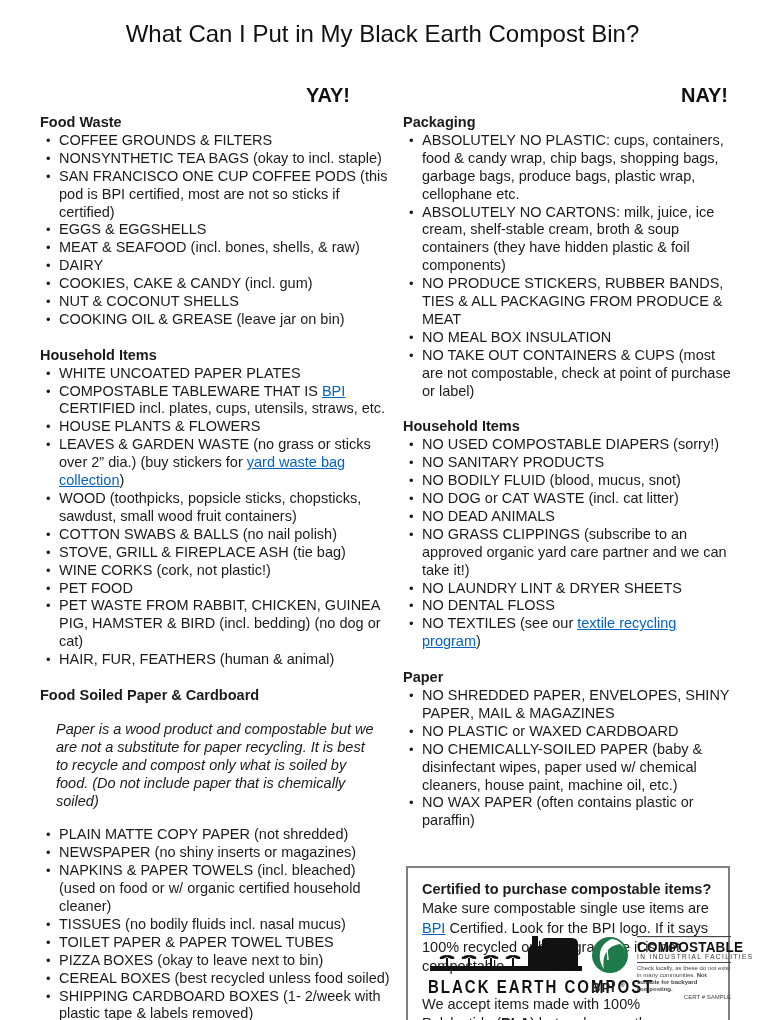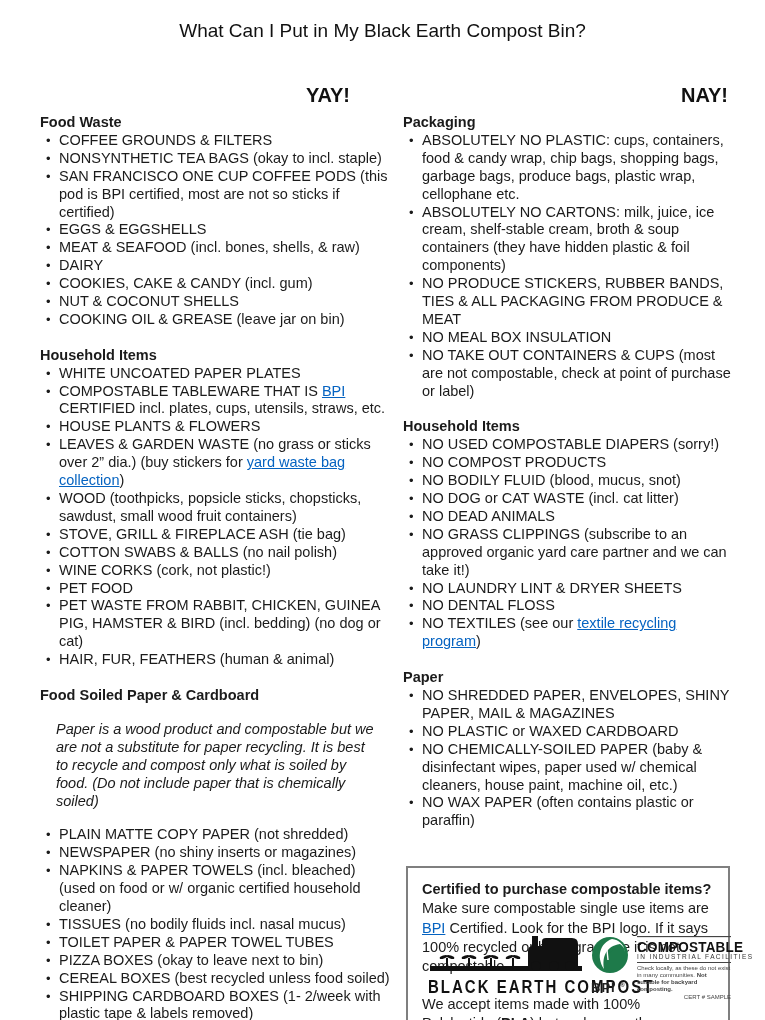--- a/index.html
+++ b/index.html
@@ -3,21 +3,21 @@
 <meta charset="utf-8">
 <style>
   html,body{margin:0;padding:0;background:#e8e8e8;}
   .page{
     position:relative;width:765px;height:1020px;background:#ffffff;
     margin:0 auto;font-family:"Liberation Sans",sans-serif;color:#1b1b1b;
     overflow:hidden;
   }
   .title{
     position:absolute;top:20px;left:0;width:765px;text-align:center;
-    font-size:19px;font-weight:400;color:#111;letter-spacing:0;
+    font-size:24px;font-weight:400;color:#111;letter-spacing:0;
   }
   .col-header{
     position:absolute;top:84px;font-size:20px;font-weight:700;color:#111;
     text-align:right;
   }
   .col-header.yay{left:40px;width:310px;}
   .col-header.nay{left:403px;width:325px;}
   .col{
     position:absolute;top:114px;font-size:14.5px;line-height:17.9px;
   }
@@ -86,22 +86,22 @@
           <div class="item">NUT &amp; COCONUT SHELLS</div>
           <div class="item">COOKING OIL &amp; GREASE (leave jar on bin)</div>
         </div>
         <div class="section">
           <div class="sec-heading">Household Items</div>
           <div class="item">WHITE UNCOATED PAPER PLATES</div>
           <div class="item">COMPOSTABLE TABLEWARE THAT IS <a class="lnk">BPI</a> CERTIFIED incl. plates, cups, utensils, straws, etc.</div>
           <div class="item">HOUSE PLANTS &amp; FLOWERS</div>
           <div class="item">LEAVES &amp; GARDEN WASTE (no grass or sticks over 2” dia.) (buy stickers for <a class="lnk">yard waste bag collection</a>)</div>
           <div class="item">WOOD (toothpicks, popsicle sticks, chopsticks, sawdust, small wood fruit containers)</div>
+          <div class="item">COTTON SWABS &amp; BALLS (no nail polish)</div>
           <div class="item">STOVE, GRILL &amp; FIREPLACE ASH (tie bag)</div>
-          <div class="item">COTTON SWABS &amp; BALLS (no nail polish)</div>
           <div class="item">WINE CORKS (cork, not plastic!)</div>
           <div class="item">PET FOOD</div>
           <div class="item">PET WASTE FROM RABBIT, CHICKEN, GUINEA PIG, HAMSTER &amp; BIRD (incl. bedding) (no dog or cat)</div>
           <div class="item">HAIR, FUR, FEATHERS (human &amp; animal)</div>
         </div>
         <div class="section">
           <div class="sec-heading">Food Soiled Paper &amp; Cardboard</div>
           <p class="sec-intro">Paper is a wood product and compostable but we are not a substitute for paper recycling. It is best to recycle and compost only what is soiled by food. (Do not include paper that is chemically soiled)</p>
           <div class="item">PLAIN MATTE COPY PAPER (not shredded)</div>
           <div class="item">NEWSPAPER (no shiny inserts or magazines)</div>
@@ -121,21 +121,21 @@
           <div class="sec-heading">Packaging</div>
           <div class="item">ABSOLUTELY NO PLASTIC: cups, containers, food &amp; candy wrap, chip bags, shopping bags, garbage bags, produce bags, plastic wrap, cellophane etc.</div>
           <div class="item">ABSOLUTELY NO CARTONS: milk, juice, ice cream, shelf-stable cream, broth &amp; soup containers (they have hidden plastic &amp; foil components)</div>
           <div class="item">NO PRODUCE STICKERS, RUBBER BANDS, TIES &amp; ALL PACKAGING FROM PRODUCE &amp; MEAT</div>
           <div class="item">NO MEAL BOX INSULATION</div>
           <div class="item">NO TAKE OUT CONTAINERS &amp; CUPS (most are not compostable, check at point of purchase or label)</div>
         </div>
         <div class="section">
           <div class="sec-heading">Household Items</div>
           <div class="item">NO USED COMPOSTABLE DIAPERS (sorry!)</div>
-          <div class="item">NO COMPOST PRODUCTS</div>
+          <div class="item">NO SANITARY PRODUCTS</div>
           <div class="item">NO BODILY FLUID (blood, mucus, snot)</div>
           <div class="item">NO DOG or CAT WASTE (incl. cat litter)</div>
           <div class="item">NO DEAD ANIMALS</div>
           <div class="item">NO GRASS CLIPPINGS (subscribe to an approved organic yard care partner and we can take it!)</div>
           <div class="item">NO LAUNDRY LINT &amp; DRYER SHEETS</div>
           <div class="item">NO DENTAL FLOSS</div>
           <div class="item">NO TEXTILES (see our <a class="lnk">textile recycling program</a>)</div>
         </div>
         <div class="section">
           <div class="sec-heading">Paper</div>

